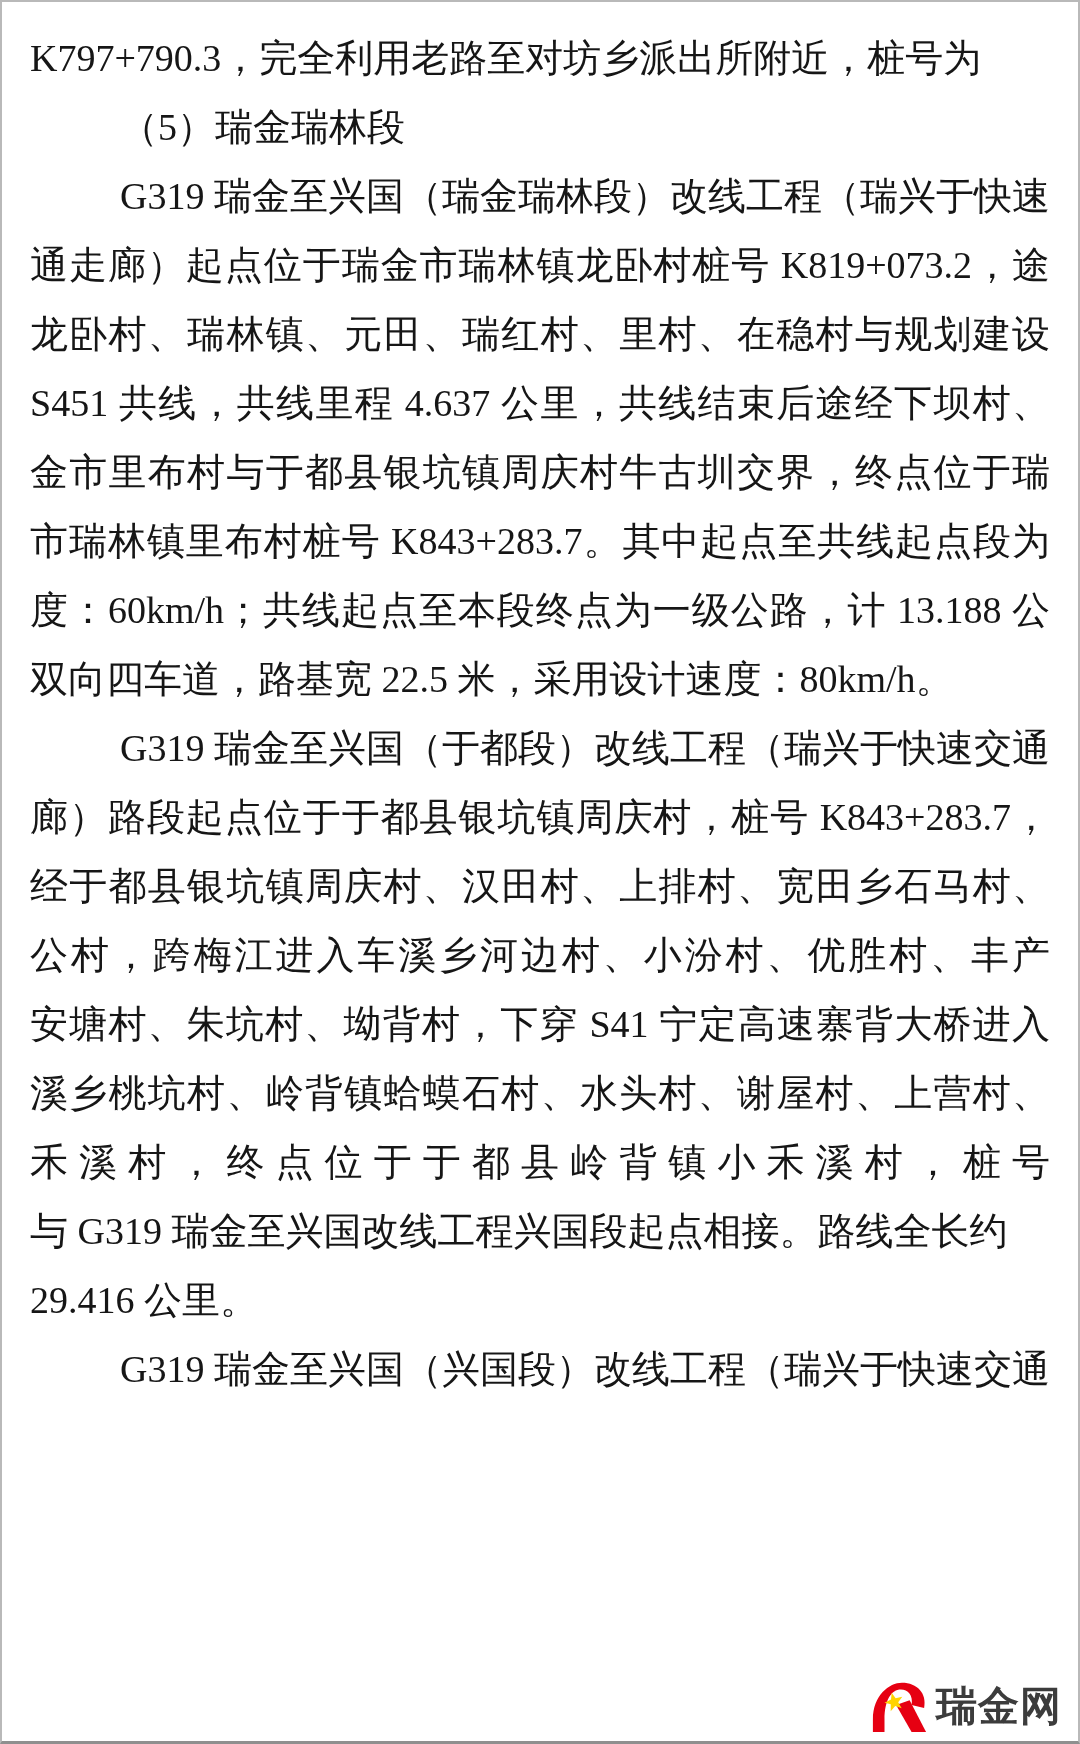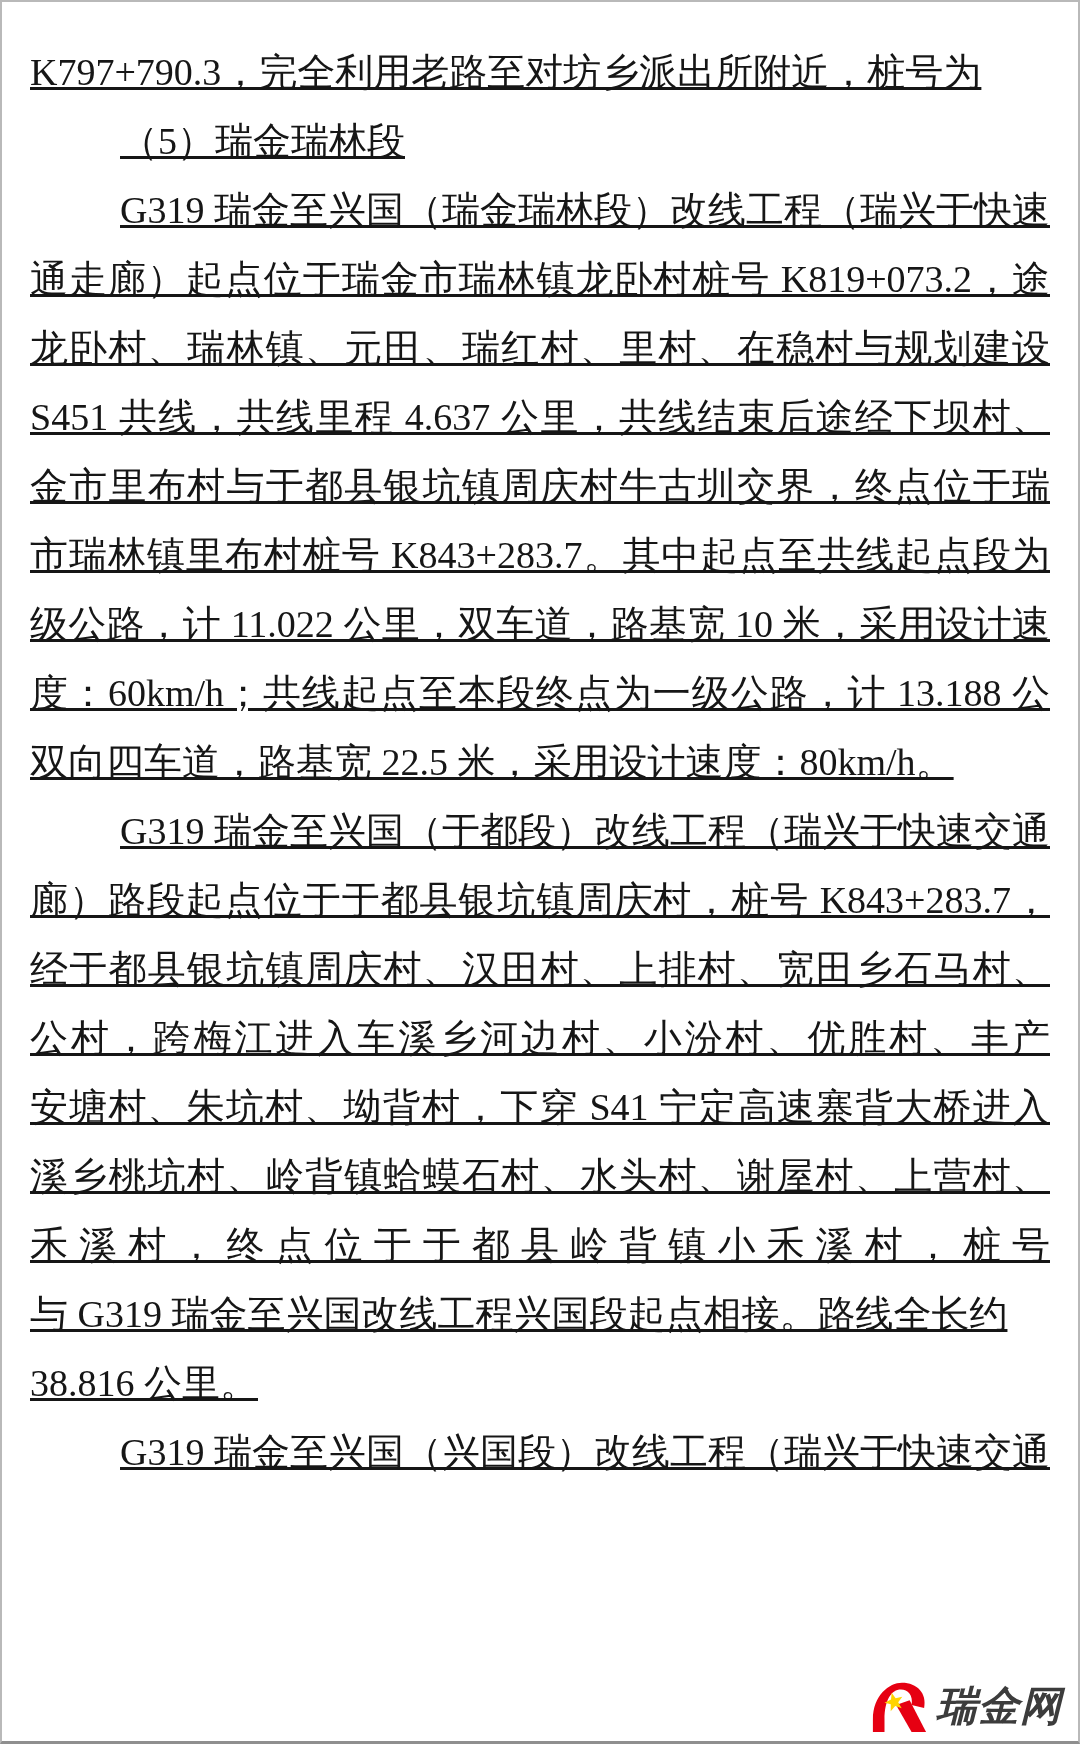--- a/index.html
+++ b/index.html
@@ -14,24 +14,23 @@
     box-sizing: border-box;
     background: #ffffff;
     border: 2px solid #b9b9b9;
     border-bottom: 3px solid #8f8f8f;
     overflow: hidden;
     font-family: "Liberation Serif", "DejaVu Serif", serif;
     color: #161616;
   }
   .doc {
     position: absolute;
-    top: 36px;
+    top: 22px;
     left: 28px;
     right: 28px;
-    text-decoration: underline;
   }
   .line {
     height: 69px;
     line-height: 69px;
     font-size: 38px;
     letter-spacing: 0px;
     white-space: nowrap;
     overflow: visible;
   }
   .line.j {
@@ -73,37 +72,36 @@
 
   <div class="doc" id="doc">
       <div class="line">K797+790.3，完全利用老路至对坊乡派出所附近，桩号为</div>
       <div class="line i">（5）瑞金瑞林段</div>
       <div class="line j i">G319 瑞金至兴国（瑞金瑞林段）改线工程（瑞兴于快速交</div>
       <div class="line j">通走廊）起点位于瑞金市瑞林镇龙卧村桩号 K819+073.2，途经</div>
       <div class="line j">龙卧村、瑞林镇、元田、瑞红村、里村、在稳村与规划建设的</div>
       <div class="line j">S451 共线，共线里程 4.637 公里，共线结束后途经下坝村、瑞</div>
       <div class="line j">金市里布村与于都县银坑镇周庆村牛古圳交界，终点位于瑞金</div>
       <div class="line j">市瑞林镇里布村桩号 K843+283.7。其中起点至共线起点段为二</div>
-      <div class="line j">级公路，计 11.022 公里，双车道，路基宽 10 米，采用设计速</div>
       <div class="line j">度：60km/h；共线起点至本段终点为一级公路，计 13.188 公里，</div>
       <div class="line">双向四车道，路基宽 22.5 米，采用设计速度：80km/h。</div>
       <div class="line j i">G319 瑞金至兴国（于都段）改线工程（瑞兴于快速交通走</div>
       <div class="line j">廊）路段起点位于于都县银坑镇周庆村，桩号 K843+283.7，途</div>
       <div class="line j">经于都县银坑镇周庆村、汉田村、上排村、宽田乡石马村、杨</div>
       <div class="line j">公村，跨梅江进入车溪乡河边村、小汾村、优胜村、丰产村、</div>
       <div class="line j">安塘村、朱坑村、坳背村，下穿 S41 宁定高速寨背大桥进入车</div>
       <div class="line j">溪乡桃坑村、岭背镇蛤蟆石村、水头村、谢屋村、上营村、小</div>
       <div class="line j">禾溪村，终点位于于都县岭背镇小禾溪村，桩号 K877+148.2，</div>
       <div class="line">与 G319 瑞金至兴国改线工程兴国段起点相接。路线全长约</div>
-      <div class="line">38.816 公里。</div>
+      <div class="line">29.416 公里。</div>
       <div class="line j i">G319 瑞金至兴国（兴国段）改线工程（瑞兴于快速交通走</div>
     </div>
 
   <div class="logo">
     <svg class="logo-mark" viewBox="0 0 64 60" xmlns="http://www.w3.org/2000/svg" aria-hidden="true">
       <path id="logo-arch" d="M5 57 L5 44 C5 19 22 6 35 6 C51 6 61 17 58 32 L45 29 C47 19 41 13 34 13 C24 13 17 24 17 44 L17 57 Z" fill="#e60012"></path>
       <path id="logo-leg" d="M29 29 L43 24 L60 57 L45 57 Z" fill="#e60012"></path>
       <polygon id="logo-star" points="24.41,16.34 28.50,22.08 35.39,20.55 31.19,26.22 34.77,32.29 28.09,30.06 23.42,35.34 23.48,28.29 17.01,26.52 23.74,23.36" fill="#ffd400"></polygon>
     </svg>
-    <span class="logo-text" style="color: rgb(60, 60, 60); font-style: italic;">瑞金网</span>
+    <span class="logo-text" style="color: rgb(60, 60, 60);">瑞金网</span>
   </div>
 
 </div>
 
 </body></html>

